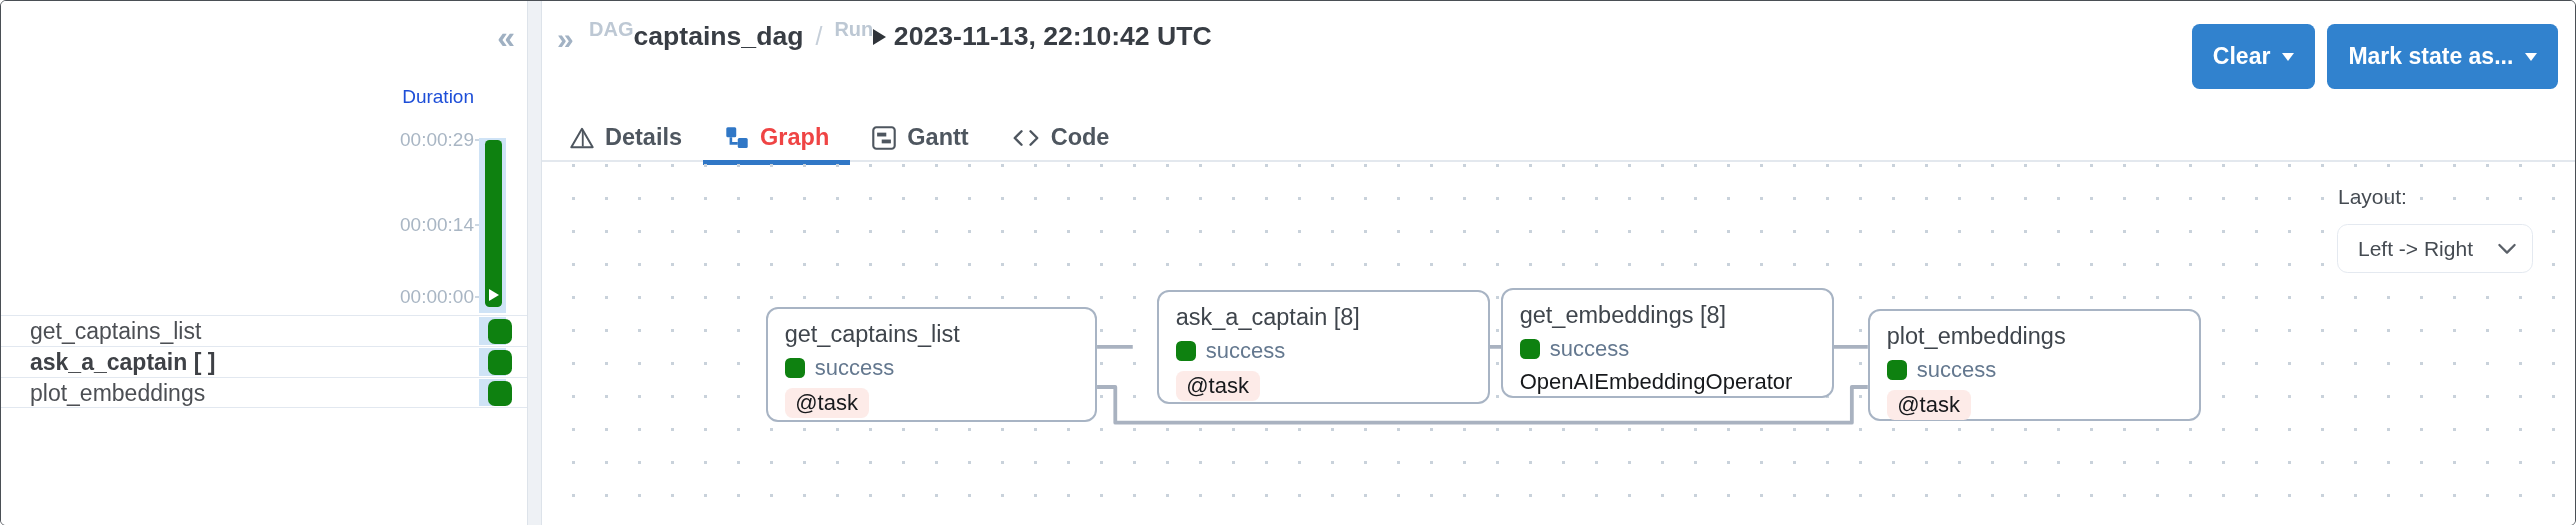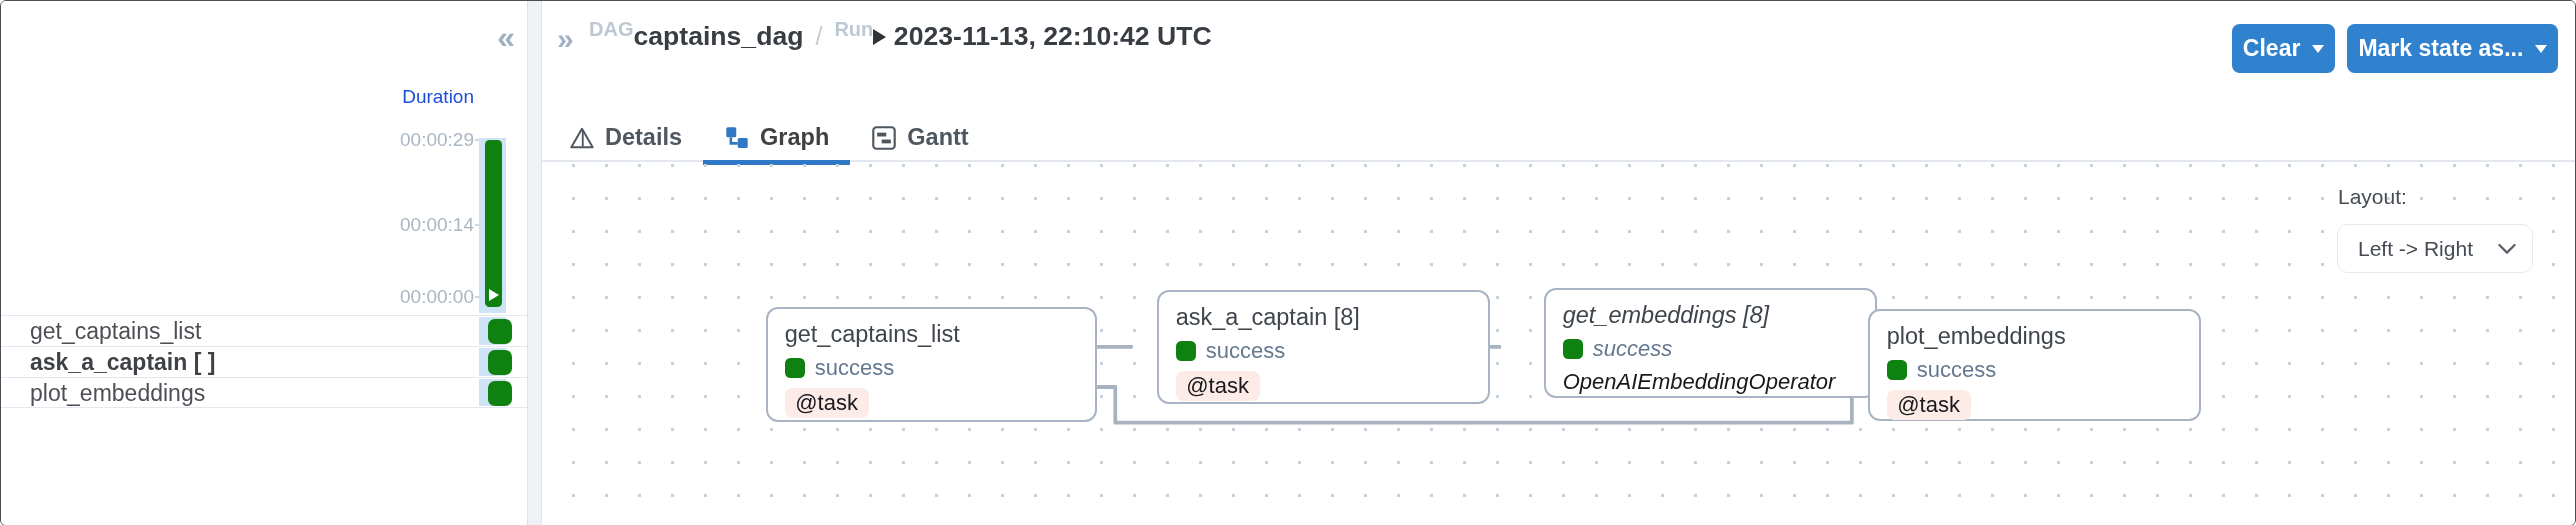--- a/index.html
+++ b/index.html
@@ -39,47 +39,47 @@
   .panel-icon { position:absolute; left:15px; top:23px; font-size:30px; font-weight:bold; color:#a2b2c4; cursor:pointer; line-height:1; }
   .crumbs { position:absolute; left:47px; top:16.7px; display:flex; align-items:flex-end; }
   .crumb { display:flex; flex-direction:row; }
   .crumb-label { font-size:20px; font-weight:bold; color:#bdc8d4; }
   .crumb-value { margin-top:3.8px; font-size:26.6px; font-weight:bold; color:#383d44; display:flex; align-items:center; white-space:nowrap; }
   .crumb-sep { font-size:25px; color:#c6cfd9; margin:0 12px 1.5px 12px; }
   .run-play { display:inline-block; width:0; height:0; margin-right:7.6px;
     border-left:13.7px solid #30343a; border-top:8.4px solid transparent; border-bottom:8.4px solid transparent; }
   .hdr-buttons { position:absolute; right:16.7px; top:23px; display:flex; gap:12px; }
   .btn { background:#3182ce; color:#fff; font-family:"Liberation Sans",sans-serif; font-size:23px; font-weight:bold;
-    border:none; border-radius:7.6px; height:49px; padding:0 11px; display:flex; align-items:center; gap:12px; cursor:pointer; white-space:nowrap; }
+    border:none; border-radius:7.6px; height:65px; padding:0 21px; display:flex; align-items:center; gap:12px; cursor:pointer; white-space:nowrap; }
   .caret-down { width:0; height:0; border-top:8.4px solid #fff; border-left:6.8px solid transparent; border-right:6.8px solid transparent; }
 
   
   .tabbar { position:absolute; left:0; right:0; top:114px; height:47px; display:flex; align-items:center;
     padding-left:6px; border-bottom:2.3px solid #e3e8ee; }
   .tab { position:relative; height:47px; display:flex; align-items:center; gap:10px; padding:0 21px;
     font-size:23.5px; font-weight:bold; color:#4e565f; cursor:pointer; }
   .tab svg { display:block; }
-  .tab.active { color:#404040; }
+  .tab.active { color:#ef4444; }
   .tab.active::after { content:""; position:absolute; left:0; right:0; bottom:-3.8px; height:5.3px; background:#3077c6; }
 
   
   .canvas { position:absolute; left:0; right:0; top:161px; bottom:0; overflow:hidden;
     background-image:radial-gradient(circle, #c9d2db 1.9px, transparent 2px);
     background-size:33px 33px; background-position:15px 20px; cursor:grab; }
   .edges { position:absolute; left:0; top:0; }
   .node { position:absolute; background:#fff; border:2.3px solid #a8b4c4; border-radius:12px; padding:12px 0 0 16.7px; cursor:pointer; }
   .node-title { font-size:23.5px; color:#3f454c; margin-bottom:6.8px; white-space:nowrap; }
   .node-status { display:flex; align-items:center; gap:10px; }
   .status-dot { width:20px; height:20px; background:#0e8110; border-radius:5.3px; }
   .status-text { font-size:22px; color:#64788f; }
   .node-badge { display:inline-block; margin-top:6.8px; font-size:22px; color:#17191c; }
   .node-badge.pill { background:#fdebe8; border-radius:7.6px; padding:2.3px 10.6px; }
   .node-1 { left:224px; top:145px; width:331px; height:115px; }
   .node-2 { left:591px; top:128px; width:333px; height:114px;margin-left:24px; }
-  .node-3 { left:1002px; top:126px; width:333px; height:110px;font-style:italic; }
+  .node-3 { left:959px; top:126px; width:333px; height:110px; }
   .node-4 { left:1326px; top:147px; width:333px; height:112px; }
   .layout-label { position:absolute; left:1796px; top:23px; font-size:21px; color:#454b52; }
   .layout-select { position:absolute; left:1795px; top:62px; width:196px; height:49px; background:#fff;
     border:1.5px solid #e4e9f0; border-radius:10.6px; display:flex; align-items:center; justify-content:space-between;
     padding:0 15px 0 20px; font-size:21px; color:#454b52; cursor:pointer; }
 </style>
 </head>
 <body>
 
 <div class="page">
@@ -166,20 +166,27 @@
         <span>Graph</span>
       </div>
       <div class="tab">
         <svg width="26" height="26" viewBox="0 0 34 34">
           <rect x="3" y="3" width="28" height="28" rx="4" fill="none" stroke="#4e565f" stroke-width="2.8"></rect>
           <rect x="8" y="10" width="12" height="5" fill="#4e565f"></rect>
           <rect x="14" y="19" width="12" height="5" fill="#4e565f"></rect>
         </svg>
         <span>Gantt</span>
       </div>
+      <div class="tab">
+        <svg width="30" height="26" viewBox="0 0 40 34">
+          <path d="M14 8 L5 17 L14 26" fill="none" stroke="#4e565f" stroke-width="3.2" stroke-linecap="round" stroke-linejoin="round"></path>
+          <path d="M26 8 L35 17 L26 26" fill="none" stroke="#4e565f" stroke-width="3.2" stroke-linecap="round" stroke-linejoin="round"></path>
+        </svg>
+        <span>Code</span>
+      </div>
     </nav>
 
     <section class="canvas">
       <svg class="edges" width="2035" height="365" viewBox="0 0 2680 480">
         <g fill="none" stroke="#a9b2c0" stroke-width="5" stroke-linejoin="round" stroke-linecap="butt">
           <polyline points="731,243 778,243"></polyline>
           <polyline points="1216,243 1263,243"></polyline>
           <polyline points="1701,243 1746,243"></polyline>
           <polyline points="731,296 755,296 755,343 1725,343 1725,296 1746,296"></polyline>
         </g>

